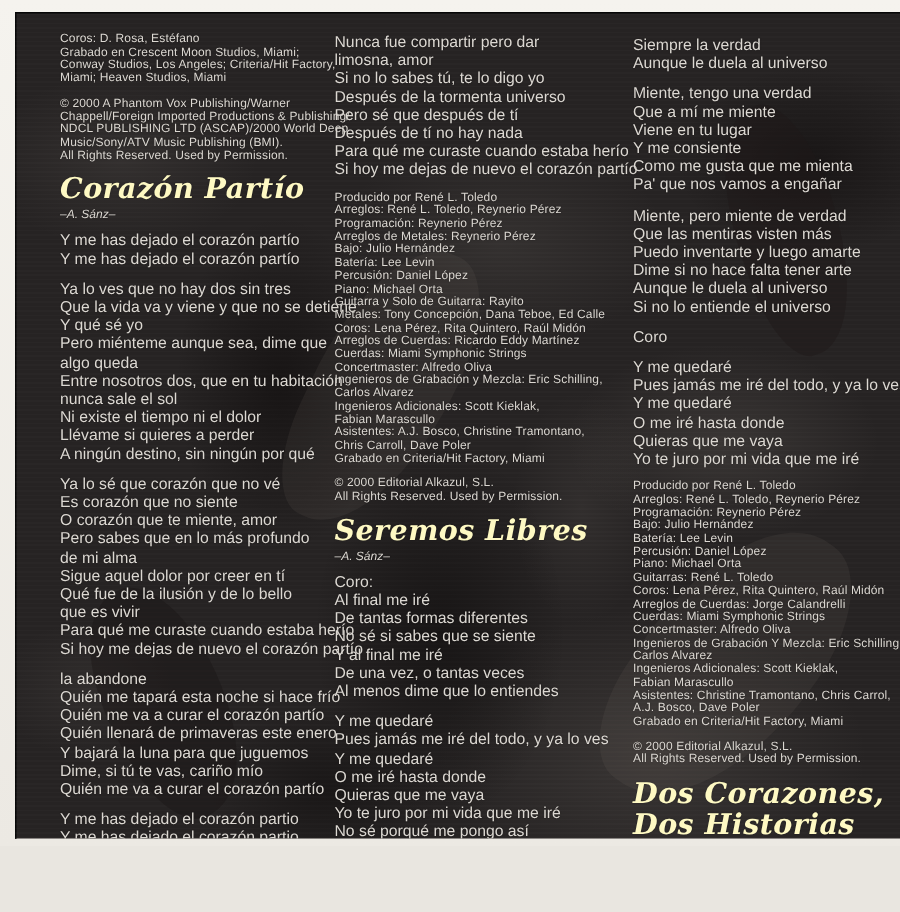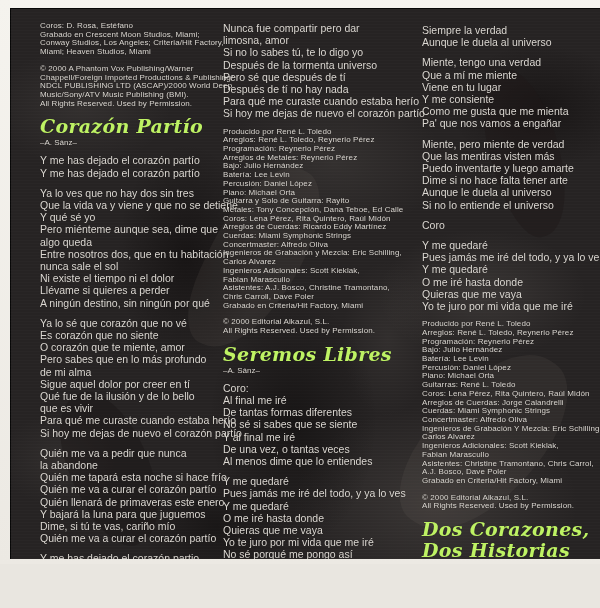--- a/index.html
+++ b/index.html
@@ -46,24 +46,24 @@
   .col2{left:213px;top:14px;width:192px;}
   .col3{left:412px;top:16px;width:182px;}
 
   .block{margin:0 0 8px 0;}
   .stanza .line{font-size:10.5px;line-height:12.2px;white-space:nowrap;}
   .credits .line{font-size:8px;line-height:8.7px;white-space:nowrap;letter-spacing:0.1px;}
   .heading{margin:2px 0 1px 0;}
   .heading .line{
     font-family:"DejaVu Serif","Liberation Serif",serif;
     font-style:italic;font-weight:bold;
-    font-size:19px;line-height:21px;color:#bef264;
+    font-size:19px;line-height:21px;color:#fef9c3;
     letter-spacing:0.3px;white-space:nowrap;
   }
-  .subtitle{font-size:8px;line-height:9px;margin:0 0 7px 0;}
+  .subtitle{font-size:8px;line-height:9px;margin:0 0 7px 0;font-style:italic;}
   .note{margin-top:4px;margin-bottom:6px;}
   .note .line{font-size:11.5px;line-height:13px;white-space:nowrap;}
   .byline .line{font-size:9.5px;line-height:11.5px;white-space:nowrap;}
 </style>
 </head>
 <body>
 
 <div class="scan">
   <div class="page">
     <div class="texture"></div>
@@ -113,21 +113,20 @@
           <div class="line">O corazón que te miente, amor</div>
           <div class="line">Pero sabes que en lo más profundo</div>
           <div class="line">de mi alma</div>
           <div class="line">Sigue aquel dolor por creer en tí</div>
           <div class="line">Qué fue de la ilusión y de lo bello</div>
           <div class="line">que es vivir</div>
           <div class="line">Para qué me curaste cuando estaba herío</div>
           <div class="line">Si hoy me dejas de nuevo el corazón partío</div>
         </div>
         <div class="block stanza">
-          <div class="line">Quién me va a pedir que nunca</div>
           <div class="line">la abandone</div>
           <div class="line">Quién me tapará esta noche si hace frío</div>
           <div class="line">Quién me va a curar el corazón partío</div>
           <div class="line">Quién llenará de primaveras este enero</div>
           <div class="line">Y bajará la luna para que juguemos</div>
           <div class="line">Dime, si tú te vas, cariño mío</div>
           <div class="line">Quién me va a curar el corazón partío</div>
         </div>
         <div class="block stanza">
           <div class="line">Y me has dejado el corazón partio</div>

